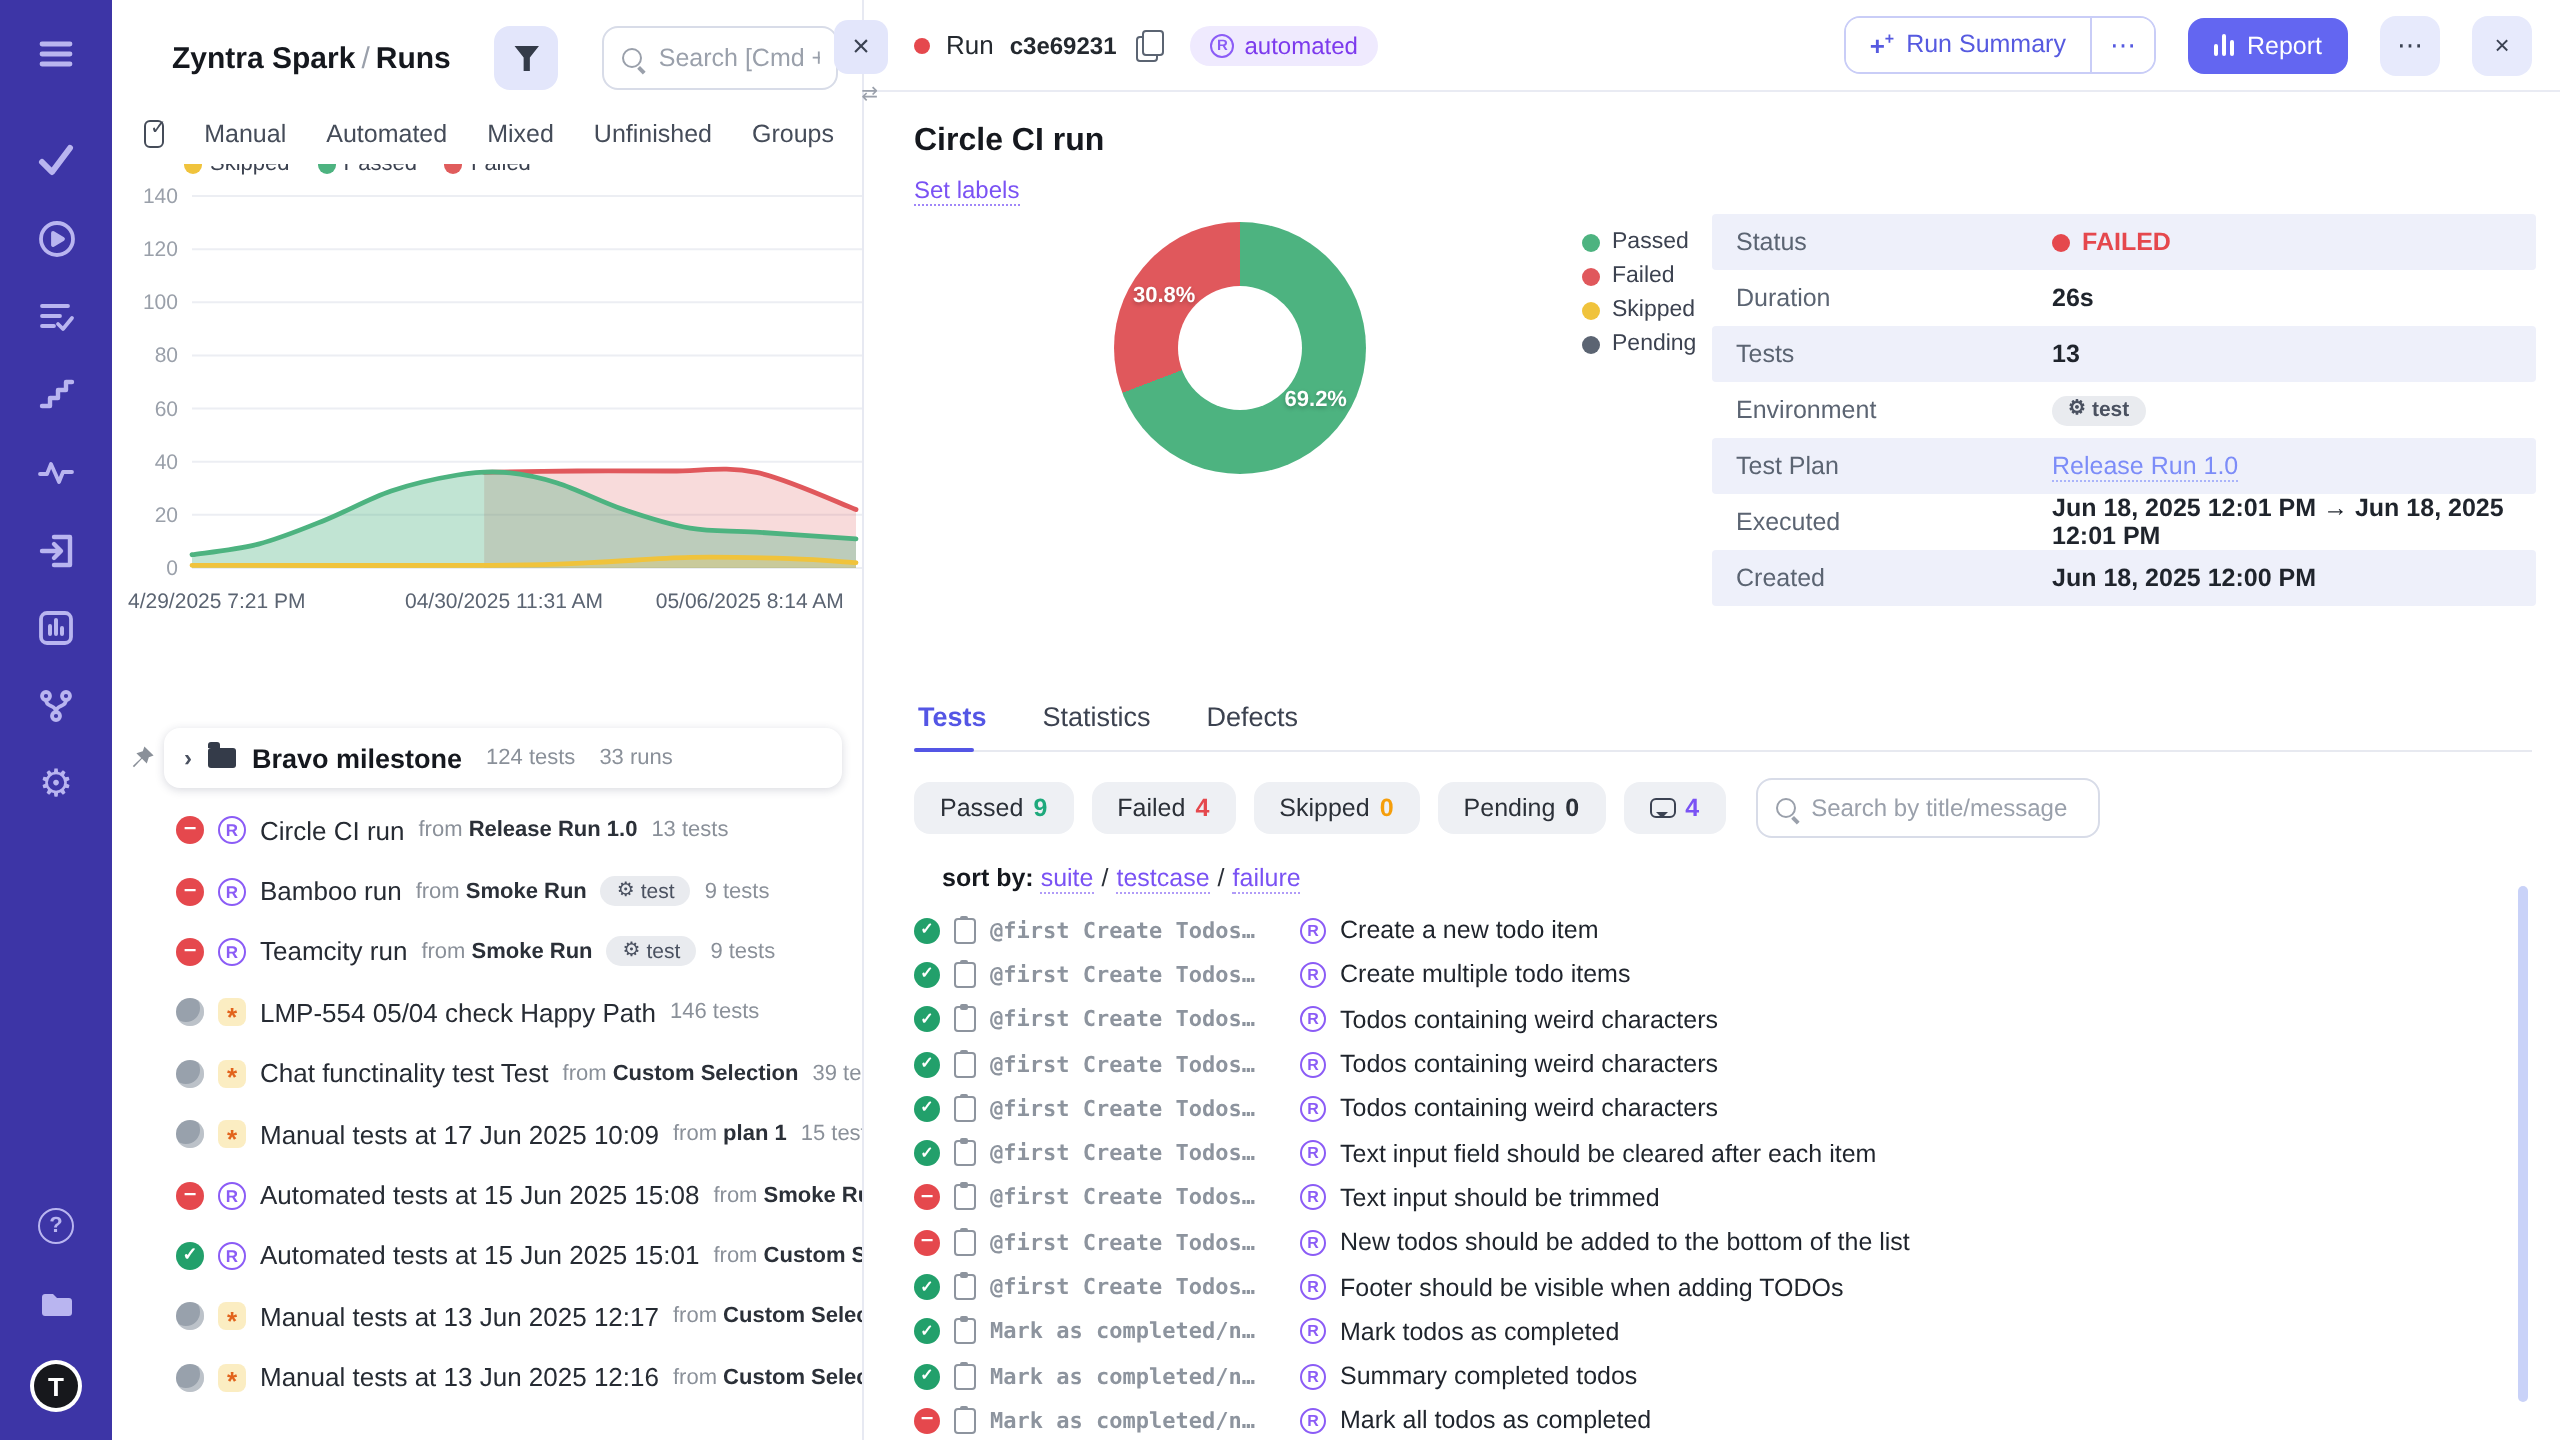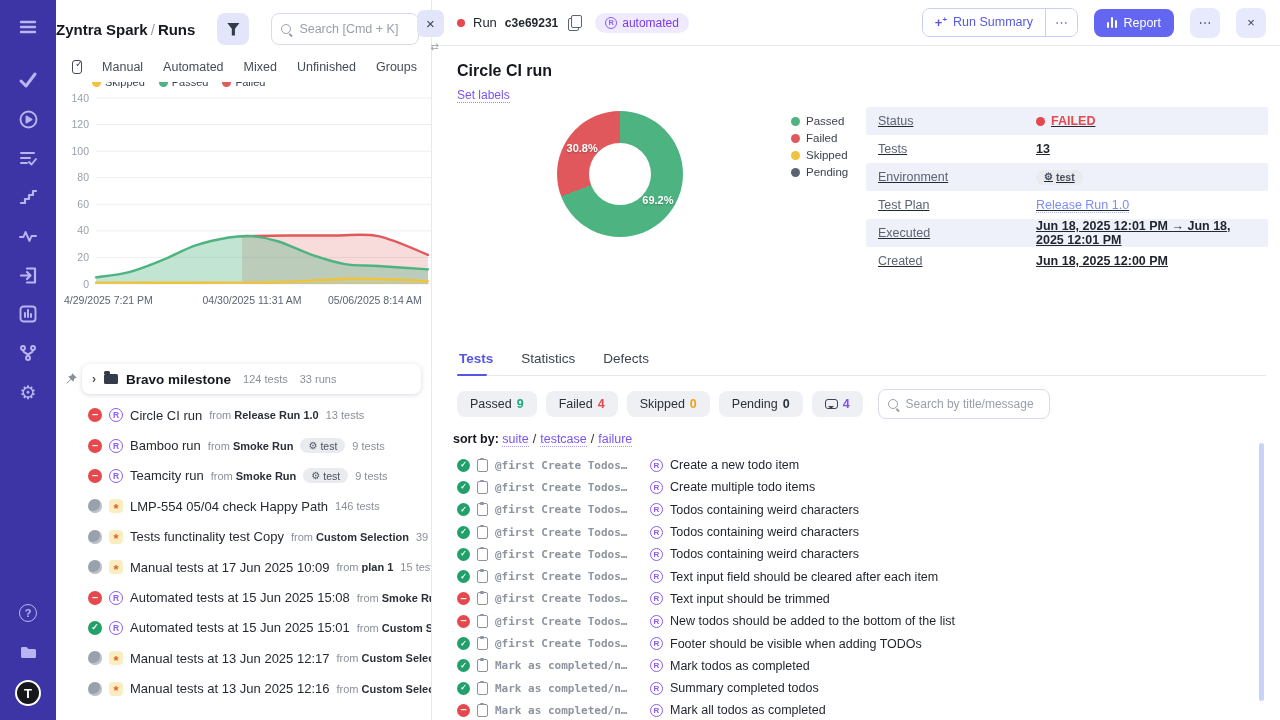--- a/index.html
+++ b/index.html
@@ -17,21 +17,21 @@
   .sb-help { width:18px; height:18px; border:1.7px solid #b9b5f0; border-radius:50%;
     font-size:11px; font-weight:bold; display:flex; align-items:center; justify-content:center; }
   .sb-logo { width:26px; height:26px; background:#fff; border-radius:50%; display:flex;
     align-items:center; justify-content:center; margin-bottom:0; }
   .sb-logo-inner { width:22px; height:22px; background:#17181c; border-radius:50%; color:#fff;
     font-weight:bold; font-size:13px; display:flex; align-items:center; justify-content:center; }
 
   
   .left-panel { position:absolute; left:56px; top:0; width:376px; height:720px; background:#fff;
     border-right:1px solid #e7e9f2; z-index:10; }
-  .lp-header { height:58px; display:flex; align-items:center; padding:0 12px 0 0; gap:22px; }
+  .lp-header { height:58px; display:flex; align-items:center; padding:0 12px 0 30px; gap:22px; }
   .breadcrumb { font-size:15px; font-weight:bold; color:#15181e; white-space:nowrap; }
   .breadcrumb .sep { color:#9aa0ab; font-weight:normal; padding:0 3px; }
   .filter-btn { width:32px; height:32px; background:#e3e6fb; border-radius:8px; border:none;
     display:flex; align-items:center; justify-content:center; cursor:pointer; }
   .funnel { width:13px; height:13px; background:#343b49;
     clip-path:polygon(0 0,100% 0,62% 48%,62% 100%,38% 100%,38% 48%); }
   .lp-search { flex:1; height:32px; border:1px solid #d8dce8; border-radius:8px; background:#fff;
     display:flex; align-items:center; padding:0 8px; gap:6px; min-width:0; }
   .lp-search input { border:none; outline:none; width:100%; font-size:12.5px; color:#333;
     font-family:"Liberation Sans", sans-serif; background:transparent; }
@@ -129,21 +129,21 @@
 
   .overview { position:relative; height:242px; }
   .donut { position:absolute; left:124px; top:8px; width:126px; height:126px; border-radius:50%; }
   .donut::after { content:""; position:absolute; left:50%; top:50%; width:62px; height:62px;
     background:#fff; border-radius:50%; transform:translate(-50%,-50%); }
   .donut-label { position:absolute; color:#fff; font-size:11px; font-weight:bold; z-index:2;
     transform:translate(-50%,-50%); text-shadow:0 1px 2px rgba(0,0,0,.25); }
   .donut-legend { position:absolute; left:358px; top:12px; display:flex; flex-direction:column; gap:5px; }
   .donut-legend .li { display:flex; align-items:center; gap:6px; font-size:11.5px; color:#3c4250; }
 
-  .info-table { position:absolute; left:433px; right:12px; top:4px;text-decoration:underline; }
+  .info-table { position:absolute; left:423px; right:12px; top:4px; }
   .info-row { display:flex; align-items:center; min-height:28px; padding:0 12px; border-radius:2px; }
   .info-row:nth-child(odd) { background:#eef0fa; }
   .info-label { width:158px; flex:none; color:#5b6472; font-size:12.5px; }
   .info-value { font-size:12.5px; color:#1f242c; font-weight:bold; display:flex; align-items:center; gap:6px; }
   .status-failed { color:#e5484d; font-weight:bold; display:flex; align-items:center; gap:6px; }
   .status-failed::before { content:""; width:9px; height:9px; border-radius:50%; background:#e5484d; }
   .info-link { color:#7c8cf8; font-weight:normal; border-bottom:1px dotted #aab4fa; text-decoration:none; cursor:pointer; }
   .redacted { display:flex; gap:6px; filter:blur(3px); }
   .redacted i { height:10px; border-radius:3px; background:#aeb8f0; display:block; }
 
@@ -161,21 +161,21 @@
   .cnt-purple{color:#7a52f4;font-weight:bold;}
   .bubble { position:relative; width:13px; height:10px; border:1.5px solid #3b4252; border-radius:3px; }
   .bubble::after { content:""; position:absolute; left:2px; bottom:-4px; border:3px solid transparent;
     border-top-color:#3b4252; }
   .tests-search { height:30px; width:172px; border:1px solid #d8dce8; border-radius:8px;
     display:flex; align-items:center; gap:6px; padding:0 8px; margin-left:6px; }
   .tests-search input { border:none; outline:none; width:100%; font-size:12px; color:#333;
     font-family:"Liberation Sans", sans-serif; }
   .tests-search input::placeholder { color:#9aa0ab; }
 
-  .sort-row { margin:13px 20px 8px; font-size:12.5px; color:#15181e; font-weight:bold; }
+  .sort-row { margin:13px 38px 8px; font-size:12.5px; color:#15181e; font-weight:bold; }
   .sort-link { color:#7a52f4; font-weight:normal; border-bottom:1px dotted #b09bf8; cursor:pointer; }
   .sort-sep { font-weight:normal; color:#2b3038; padding:0 4px; }
 
   .test-list { margin-left:24px; }
   .test-row { height:22.3px; display:flex; align-items:center; gap:7px; cursor:pointer; white-space:nowrap; }
   .test-row .st { width:13px; height:13px; font-size:8px; }
   .clip-icon { position:relative; width:11px; height:13px; border:1.4px solid #8d949e;
     border-radius:2px; flex:none; }
   .clip-icon::before { content:""; position:absolute; left:2px; top:-2px; width:4px; height:2.5px;
     background:#8d949e; border-radius:1px; }
@@ -376,21 +376,21 @@
       <div class="run-row">
         <span class="st v-finished"></span>
         <span class="ti v-manual"></span>
         <span class="run-name">LMP-554 05/04 check Happy Path</span>
 
         <span class="tests-count">146 tests</span>
       </div>
       <div class="run-row">
         <span class="st v-finished"></span>
         <span class="ti v-manual"></span>
-        <span class="run-name">Tests functinality test Copy</span>
+        <span class="run-name">Chat functinality test Test</span>
         <span class="from-wrap">
           <span>from</span> <b>Custom Selection</b>
         </span>
 
         <span class="tests-count">39 tests</span>
       </div>
       <div class="run-row">
         <span class="st v-finished"></span>
         <span class="ti v-manual"></span>
         <span class="run-name">Manual tests at 17 Jun 2025 10:09</span>
@@ -496,20 +496,28 @@
           <span class="ldot" style="background: rgb(91, 100, 114);"></span>
           <span>Pending</span>
         </span>
     </div>
 
     <div class="info-table">
       <div class="info-row">
           <span class="info-label">Status</span>
           <span class="info-value">
             <span class="status-failed">FAILED</span>
+
+          </span>
+        </div>
+        <div class="info-row">
+          <span class="info-label">Duration</span>
+          <span class="info-value">
+
+            <span>26s</span>
 
           </span>
         </div>
         <div class="info-row">
           <span class="info-label">Tests</span>
           <span class="info-value">
 
             <span>13</span>
 
           </span>

